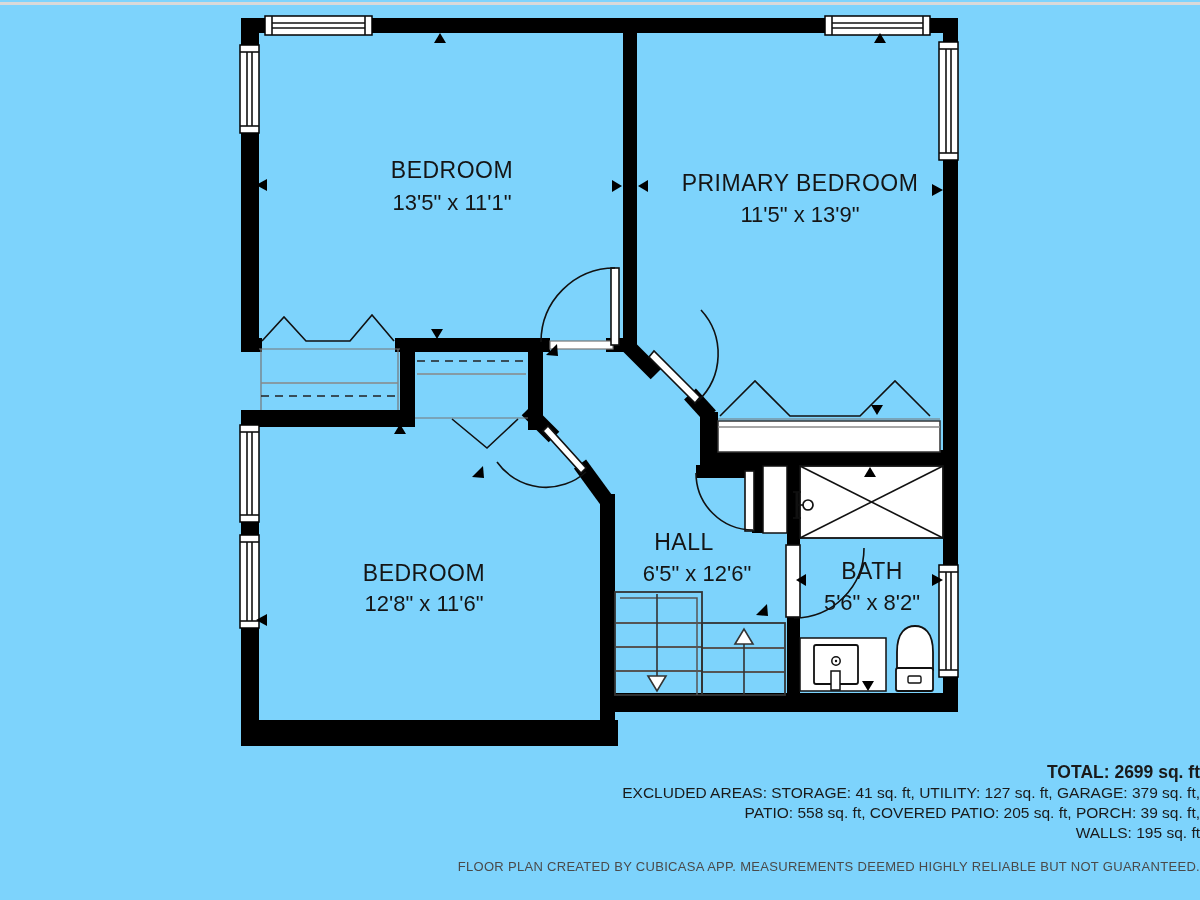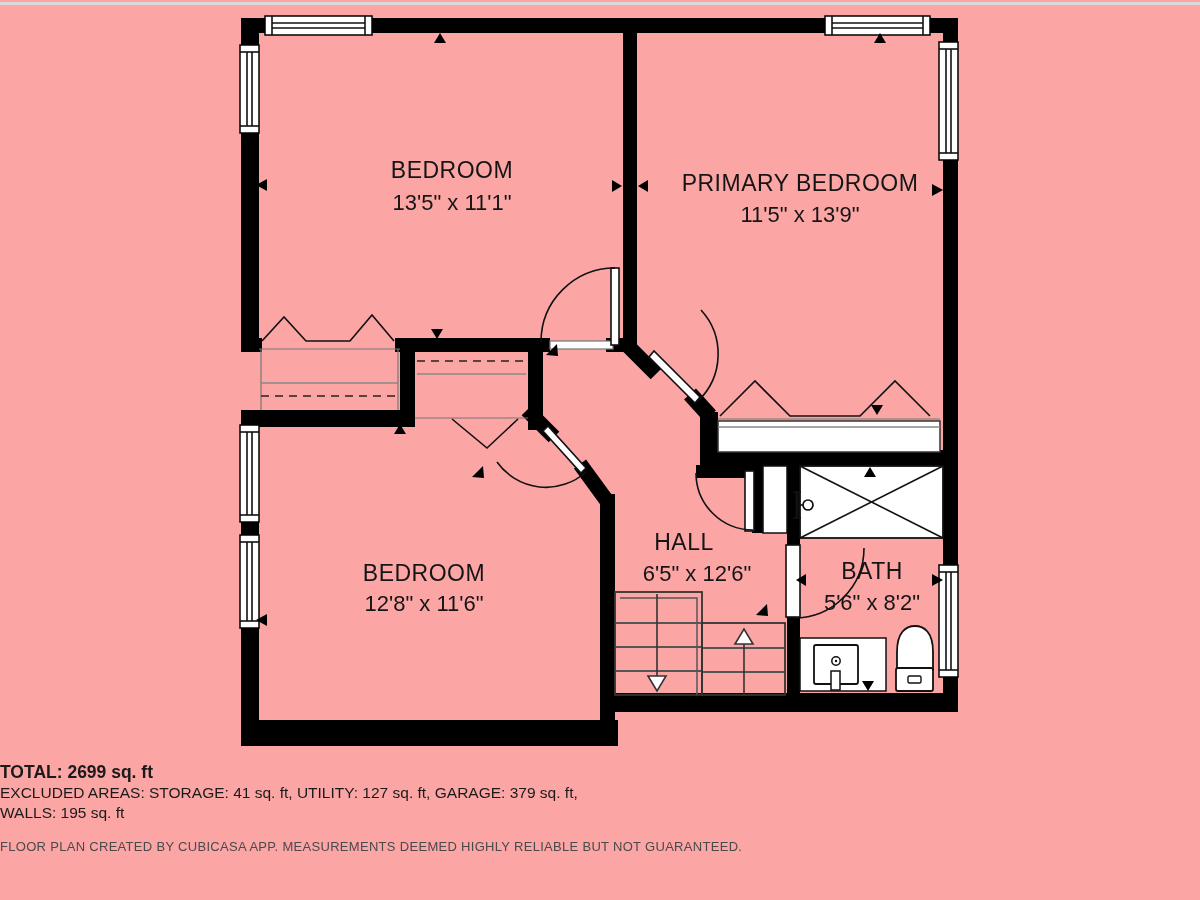--- a/index.html
+++ b/index.html
@@ -1,33 +1,33 @@
 <!DOCTYPE html>
 <html><head>
 <meta charset="utf-8">
 <style>
   html,body{margin:0;padding:0;background:#fff;}
-  .stage{position:relative;width:1200px;height:900px;background:#fca5a5;overflow:hidden;
+  .stage{position:relative;width:1200px;height:900px;background:#7dd3fc;overflow:hidden;
          font-family:"Liberation Sans",sans-serif;}
   svg{position:absolute;left:0;top:0;}
   .wall{fill:#000;}
   .thin{stroke:#111;stroke-width:1.6;fill:none;}
   .gray{stroke:#888;stroke-width:1.6;fill:none;}
   .lightline{stroke:#777;stroke-width:1.2;fill:none;}
   .dashed{stroke:#222;stroke-width:1.6;fill:none;stroke-dasharray:8 6;}
   .winrect{fill:#fff;stroke:#000;stroke-width:1.5;}
   .marker{fill:#000;}
   .arc{stroke:#111;stroke-width:1.6;fill:none;}
   .panel{fill:#fff;stroke:#111;stroke-width:1.6;}
   .stairline{stroke:#555;stroke-width:2;fill:none;}
   .stairborder{stroke:#333;stroke-width:1.8;fill:none;}
   .room-name{font-size:23px;fill:#151515;letter-spacing:0.5px;}
   .room-dims{font-size:22px;fill:#151515;}
   text{text-anchor:middle;}
-  .summary{position:absolute;left:0;top:762px;width:1200px;text-align:left;color:#1a1a1a;}
+  .summary{position:absolute;left:0;top:762px;width:1200px;text-align:right;color:#1a1a1a;}
   .summary .total{font-weight:bold;font-size:17.5px;line-height:21px;}
   .summary .line{font-size:15.5px;line-height:20px;}
   .summary .disclaimer{margin-top:16px;font-size:13px;color:#4a4a4a;letter-spacing:0.3px;}
 </style>
 </head>
 <body>
 
 <div class="stage">
 
 <svg width="1200" height="900" viewBox="0 0 1200 900">
@@ -255,17 +255,18 @@
     <g>
       <text class="room-name" x="872" y="579">BATH</text>
       <text class="room-dims" x="872" y="610">5'6" x 8'2"</text>
     </g>
   </g>
 </svg>
 
   <div class="summary">
     <div class="total">TOTAL: 2699 sq. ft</div>
     <div class="line">EXCLUDED AREAS: STORAGE: 41 sq. ft, UTILITY: 127 sq. ft, GARAGE: 379 sq. ft,</div>
+    <div class="line">PATIO: 558 sq. ft, COVERED PATIO: 205 sq. ft, PORCH: 39 sq. ft,</div>
     <div class="line">WALLS: 195 sq. ft</div>
     <div class="disclaimer">FLOOR PLAN CREATED BY CUBICASA APP. MEASUREMENTS DEEMED HIGHLY RELIABLE BUT NOT GUARANTEED.</div>
   </div>
 
 </div>
 
 </body></html>

